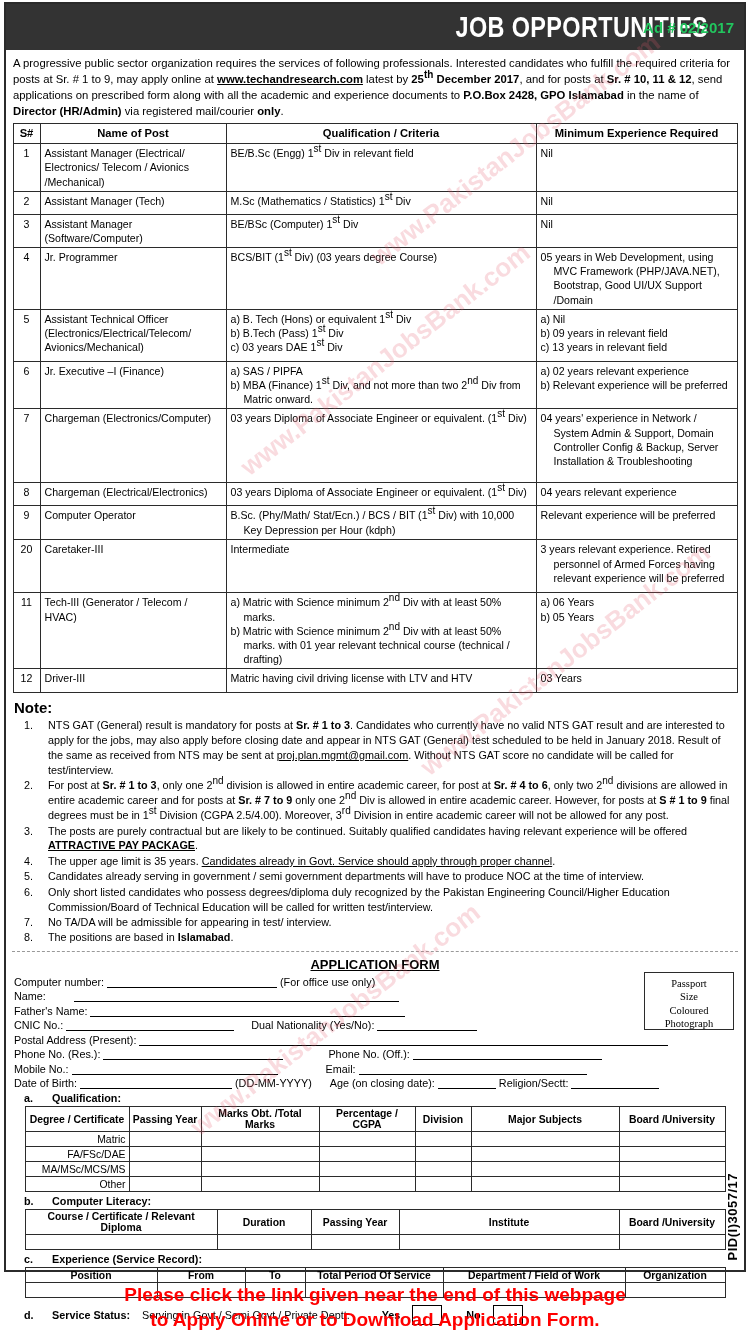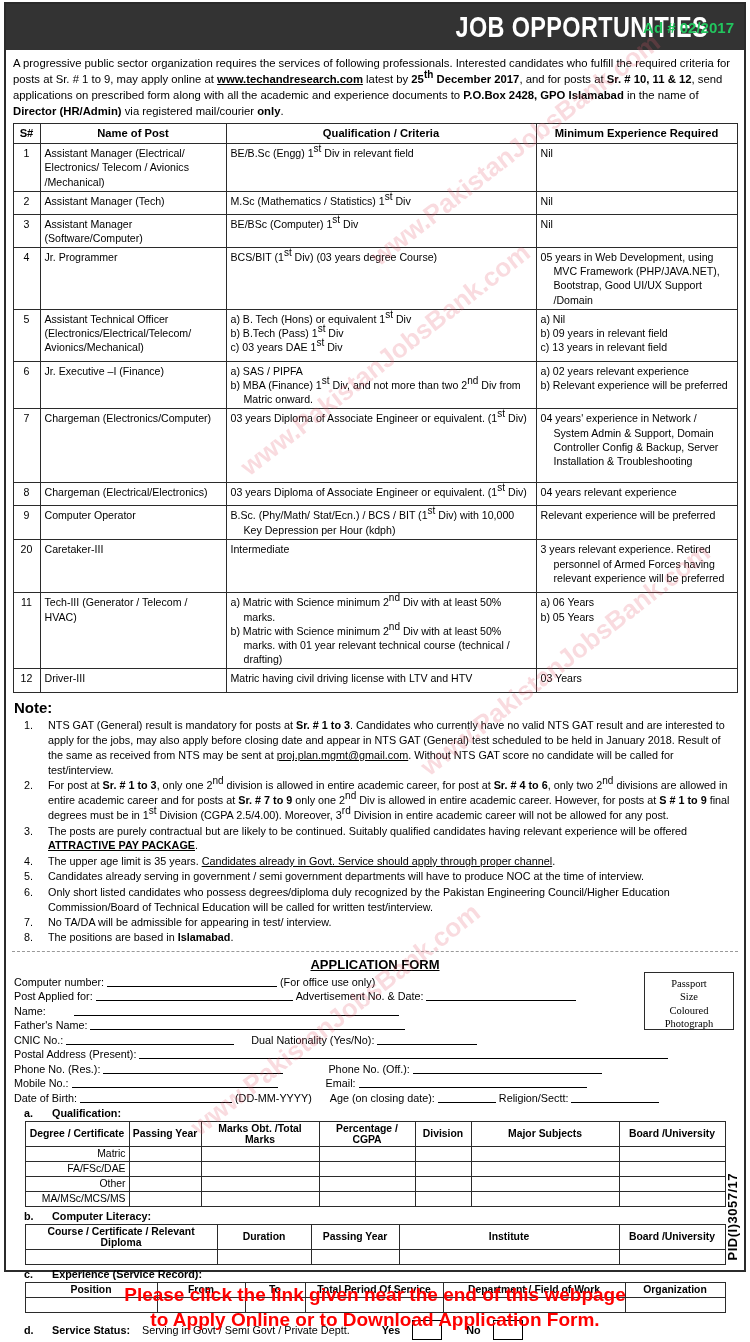--- a/index.html
+++ b/index.html
@@ -68,21 +68,21 @@
 
   
   .form-title { text-align:center; font-weight:bold; font-size:13px; margin:5px 0 4px 0; }
   .form-title span { text-decoration:underline; }
   .form-body { position:relative; padding:0 8px; font-size:10.8px; }
   .photo-box {
     position:absolute; right:10px; top:-4px; width:90px; height:58px;
     border:1.5px solid #2b2b2b; font-family:"Liberation Serif", serif;
     font-size:10.5px; text-align:center; line-height:1.28; padding-top:4px;
   }
-  .frow { display:flex; align-items:flex-start; margin-bottom:2.5px; white-space:nowrap; }
+  .frow { display:flex; align-items:flex-end; margin-bottom:2.5px; white-space:nowrap; }
   .lbl { flex:0 0 auto; }
   .line { border-bottom:1px solid #000; height:11px; margin:0 3px; flex:0 0 auto; }
   .gap { width:14px; flex:0 0 auto; }
 
   .sec-lbl { font-weight:bold; font-size:10.8px; margin:3px 0 2px 0; padding-left:10px; }
   .sec-lbl .letter { display:inline-block; width:28px; }
 
   table.form-t { border-collapse:collapse; width:700px; margin:0 auto; table-layout:fixed; }
   table.form-t th, table.form-t td {
     border:1px solid #2b2b2b; font-size:10.4px; padding:1px 3px; height:15px;
@@ -296,26 +296,20 @@
     <div class="form-body">
 
       <div class="photo-box">Passport<br>Size<br>Coloured<br>Photograph</div>
 
       <div class="frow">
         <span class="lbl">Computer number:</span>
         <span class="line" style="width:170px"></span>
         <span class="lbl">(For office use only)</span>
       </div>
 
-      <div class="frow">
-        <span class="lbl">Post Applied for:</span>
-        <span class="line" style="width:197px"></span>
-        <span class="lbl">Advertisement No. &amp; Date:</span>
-        <span class="line" style="width:150px"></span>
-      </div>
 
       <div class="frow">
         <span class="lbl">Name:</span>
         <span class="line" style="width:19px;border:none"></span>
         <span class="line" style="width:325px"></span>
       </div>
 
       <div class="frow">
         <span class="lbl">Father's Name:</span>
         <span class="line" style="width:315px"></span>
@@ -398,30 +392,30 @@
             <tr>
               <td>FA/FSc/DAE</td>
               <td></td>
               <td></td>
               <td></td>
               <td></td>
               <td></td>
               <td></td>
             </tr>
             <tr>
+              <td>MA/MSc/MCS/MS</td>
+              <td></td>
+              <td></td>
+              <td></td>
+              <td></td>
+              <td></td>
+              <td></td>
+            </tr>
+            <tr>
               <td>Other</td>
-              <td></td>
-              <td></td>
-              <td></td>
-              <td></td>
-              <td></td>
-              <td></td>
-            </tr>
-            <tr>
-              <td>MA/MSc/MCS/MS</td>
               <td></td>
               <td></td>
               <td></td>
               <td></td>
               <td></td>
               <td></td>
             </tr>
           </tbody>
       </table>
 

